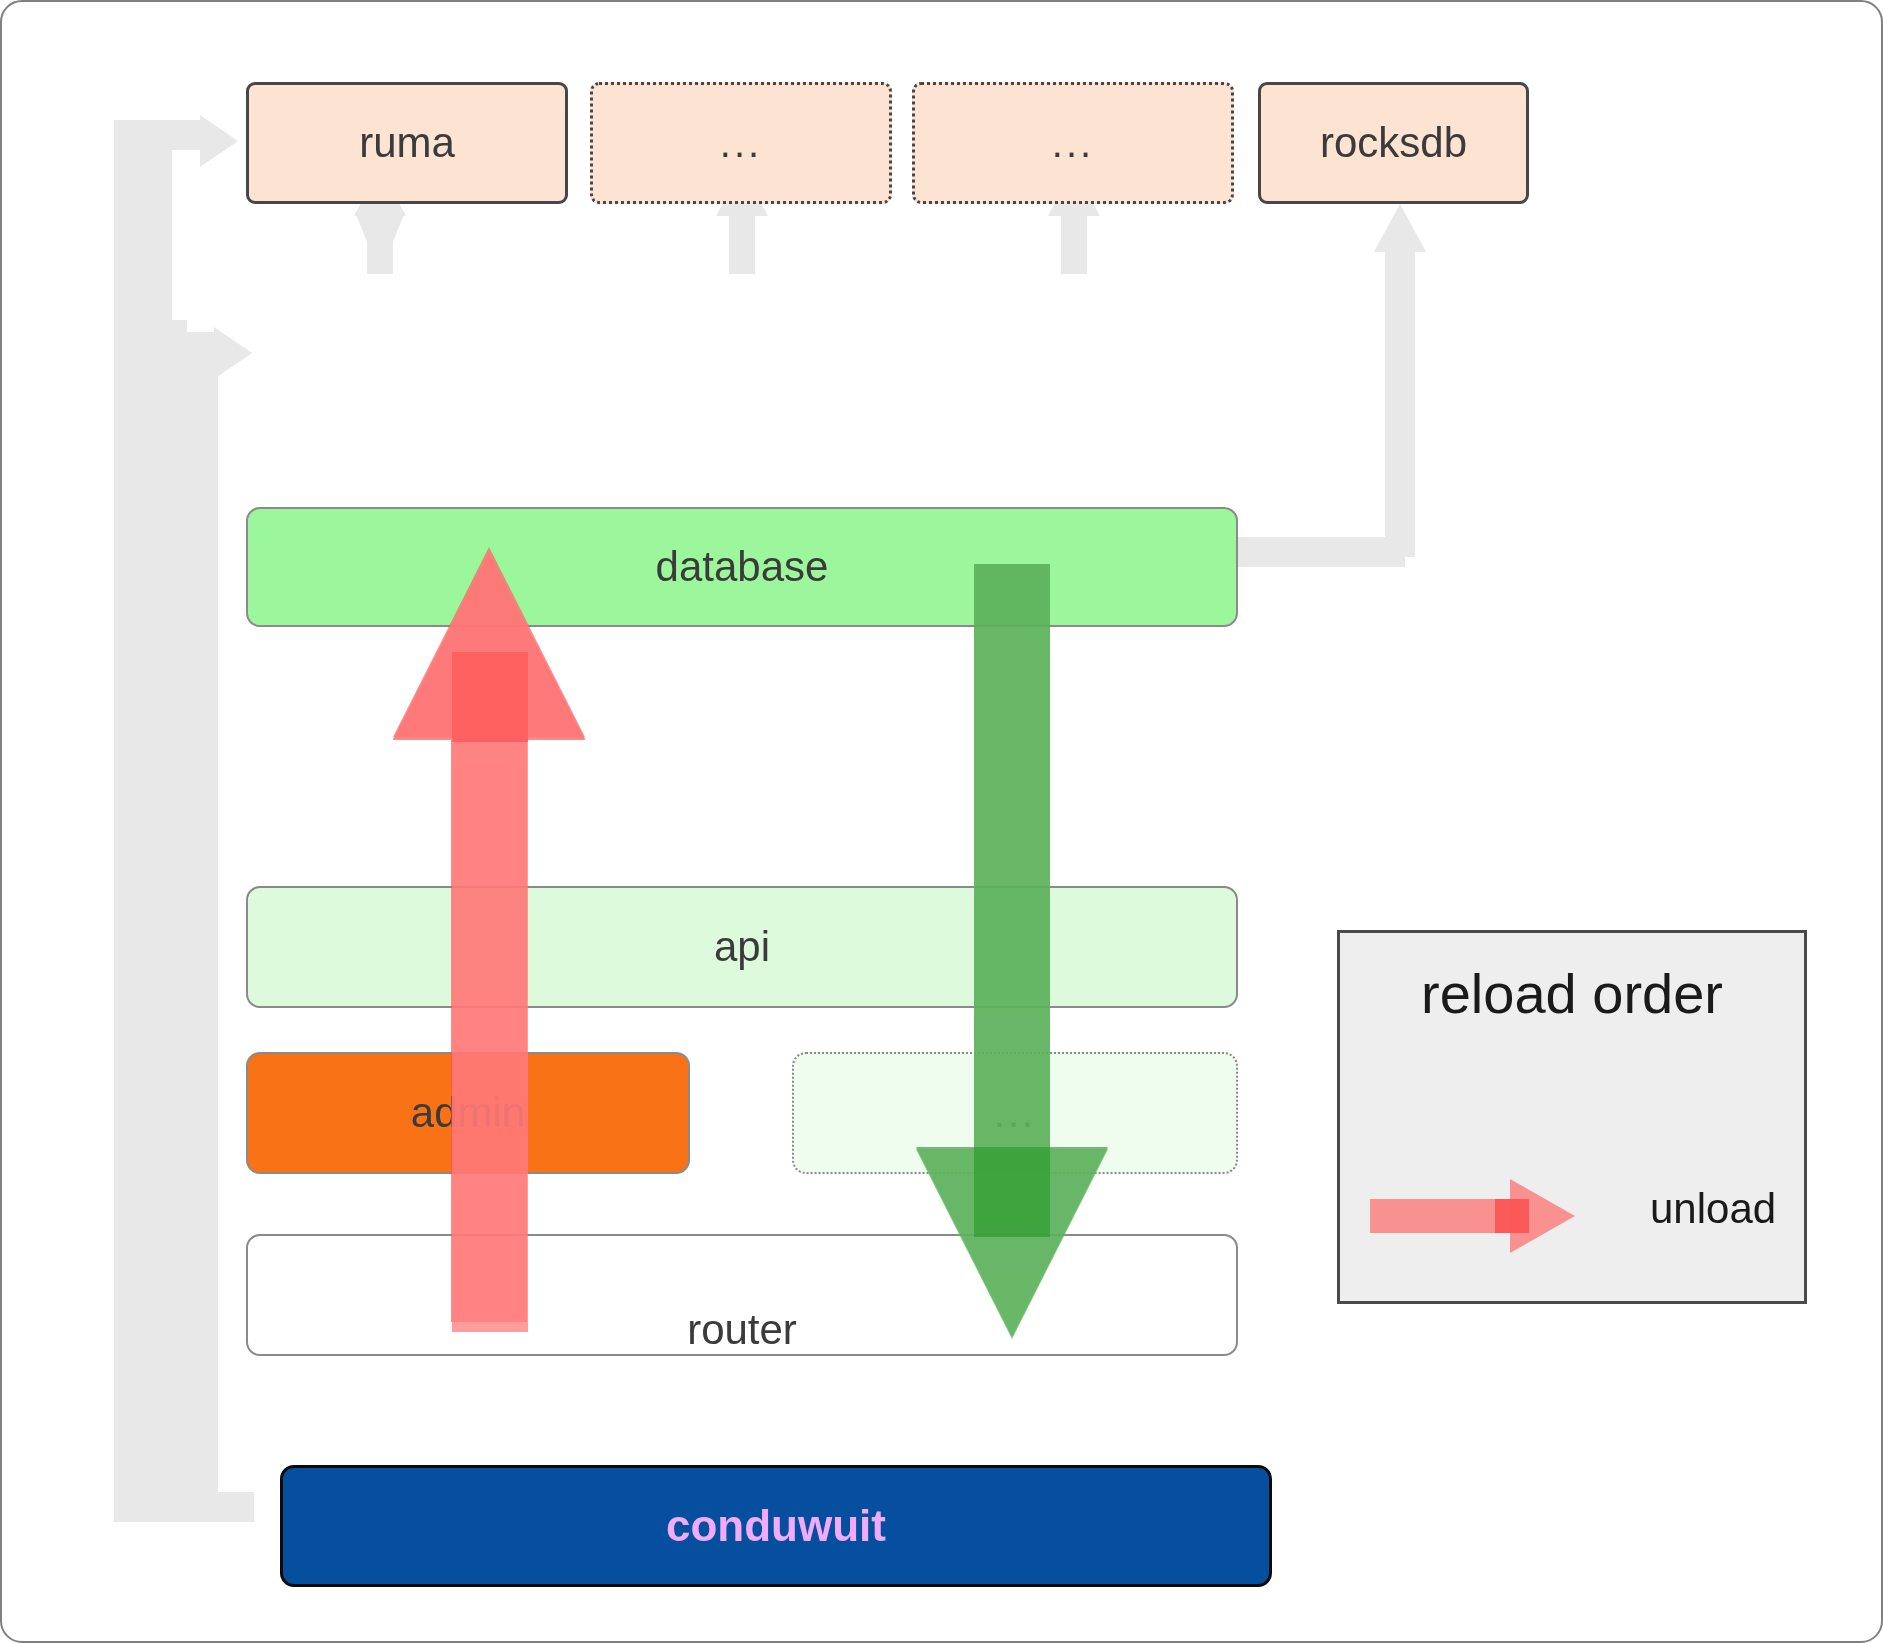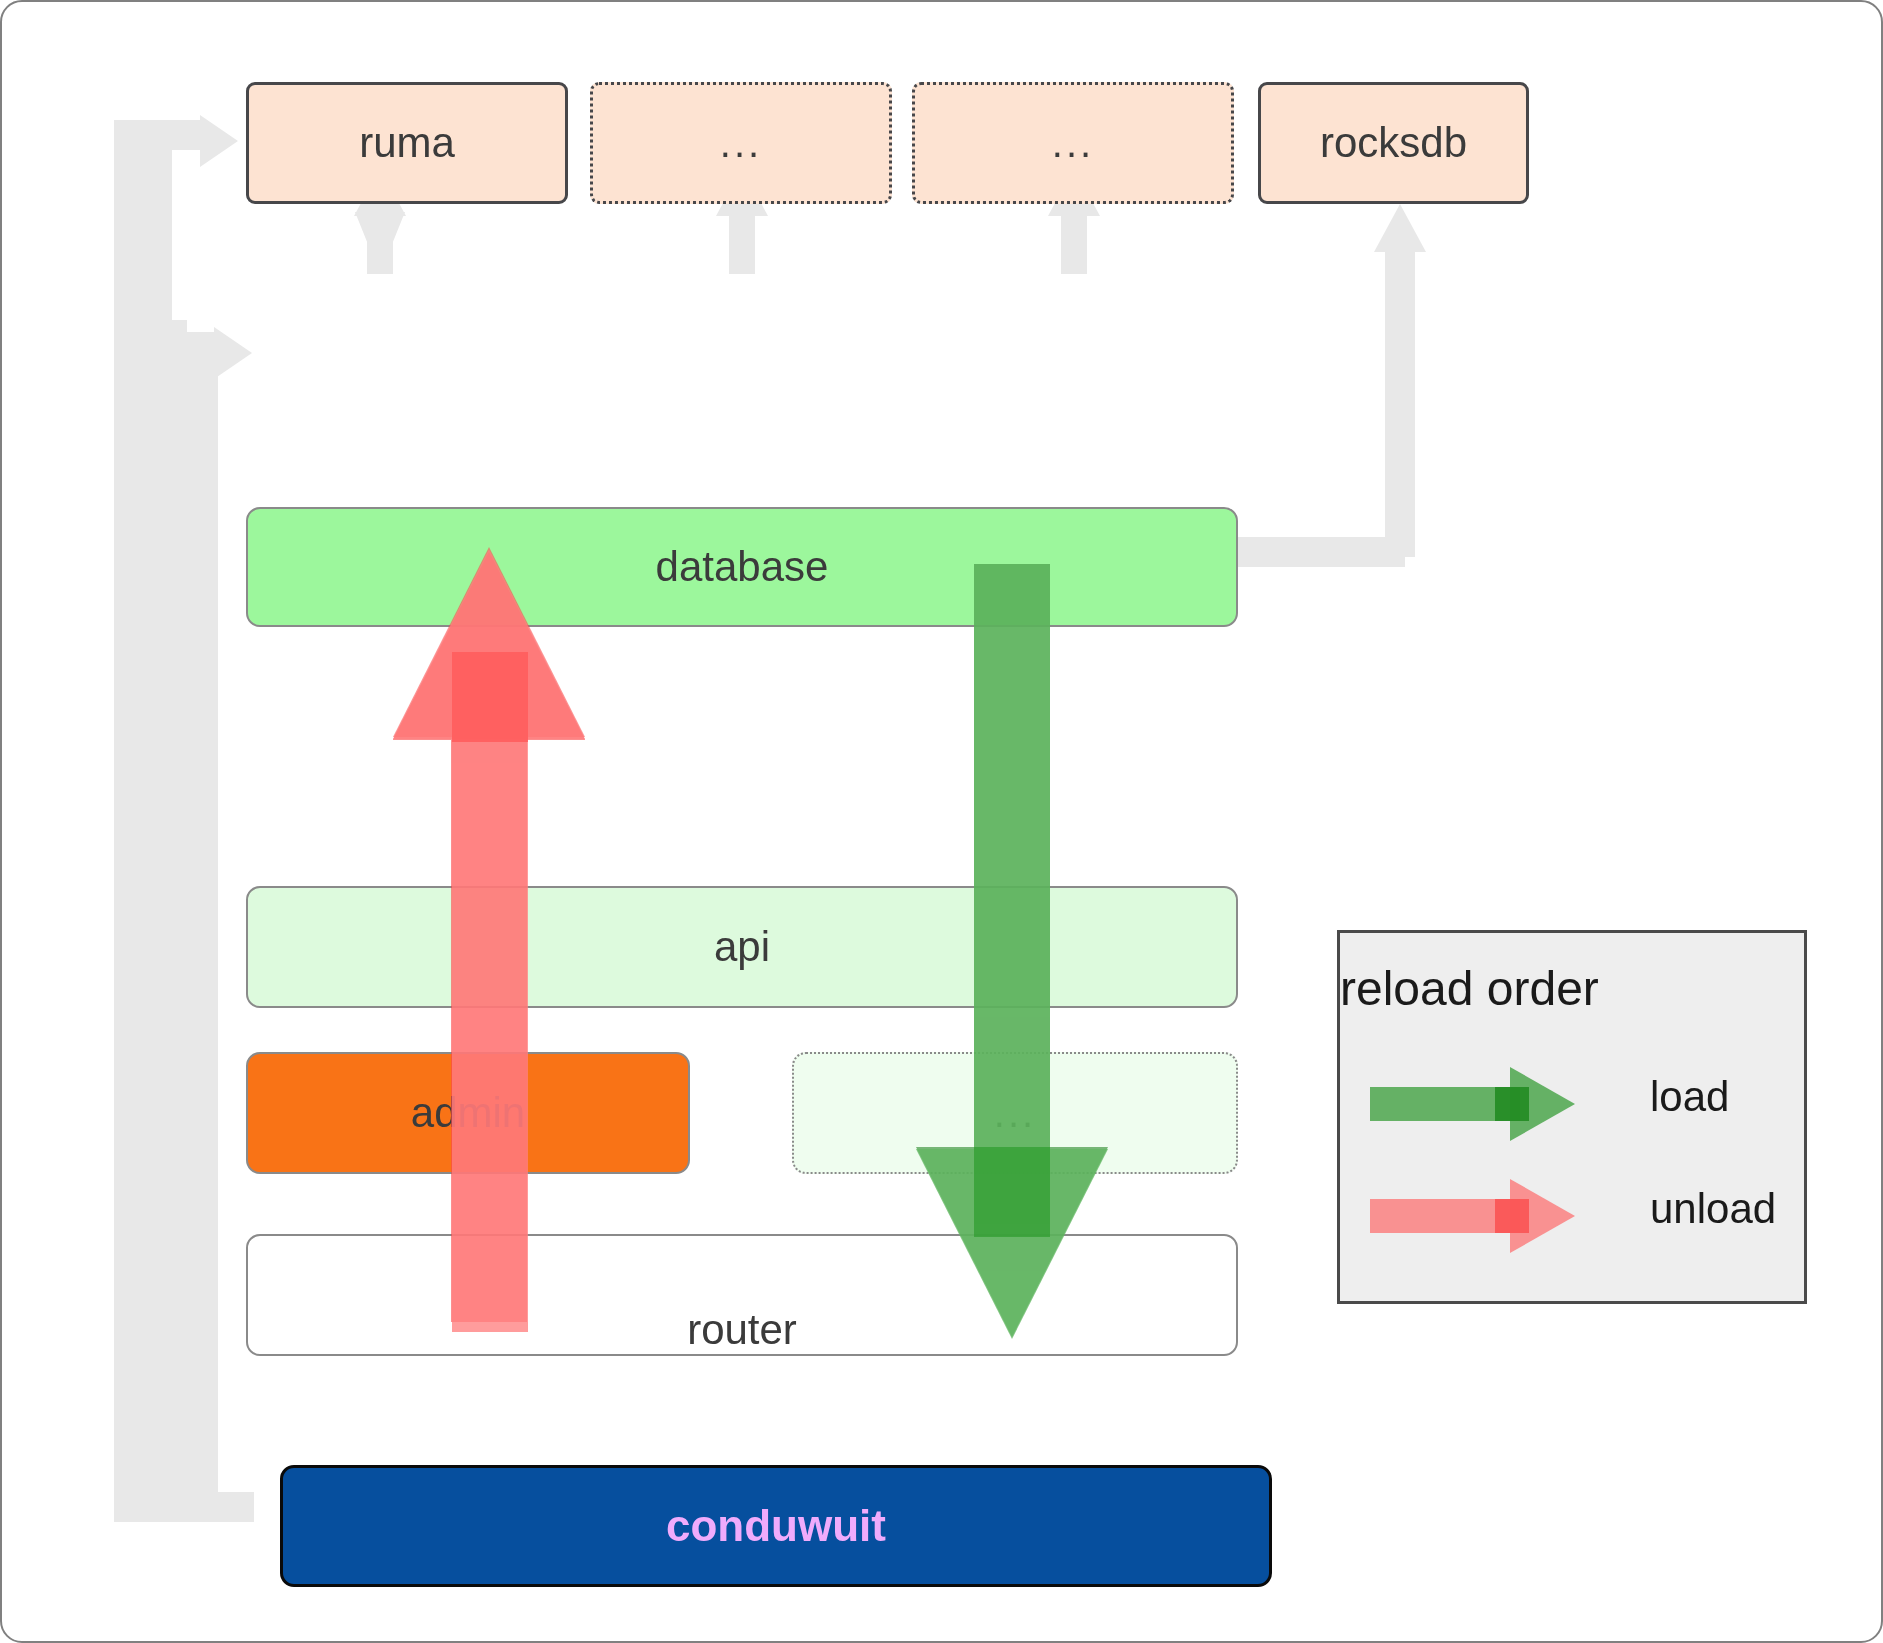--- a/index.html
+++ b/index.html
@@ -93,22 +93,22 @@
     height: 368px;
     background: #eeeeee;
     border: 3px solid #4a4a4a;
     z-index: 6;
   }
   #legend-title {
     position: absolute;
     top: 28px;
     left: 0;
     width: 100%;
-    text-align: left;
-    font-size: 48px;
+    text-align: center;
+    font-size: 56px;
     color: #1a1a1a;
   }
   .legend-row {
     position: absolute;
     left: 0;
     width: 100%;
     height: 80px;
   }
   .legend-label {
     position: absolute;
@@ -237,30 +237,20 @@
       <polygon points="1010,1337 914,1147 1106,1147"></polygon>
     </g>
     <g fill="#2e9b2e" fill-opacity="0.70">
       <rect x="972" y="1145" width="76" height="90"></rect>
     </g>
   </svg>
 
   <div id="legend">
     <div id="legend-title">reload order</div>
 
-    <div class="legend-row" style="top:132px;">
-      <svg class="legend-arrow" viewBox="0 0 260 110">
-        <g fill="#4ca64c" fill-opacity="0.85">
-          <rect x="0" y="40" width="150" height="34"></rect>
-          <polygon points="205,57 140,20 140,94"></polygon>
-        </g>
-        <rect x="125" y="40" width="34" height="34" fill="#1f8a1f" fill-opacity="0.85"></rect>
-      </svg>
-      <span class="legend-label">load</span>
-    </div>
 
     <div class="legend-row" style="top:244px;">
       <svg class="legend-arrow" viewBox="0 0 260 110">
         <g fill="#fa8686" fill-opacity="0.9">
           <rect x="0" y="40" width="150" height="34"></rect>
           <polygon points="205,57 140,20 140,94"></polygon>
         </g>
         <rect x="125" y="40" width="34" height="34" fill="#fa5050" fill-opacity="0.85"></rect>
       </svg>
       <span class="legend-label">unload</span>

